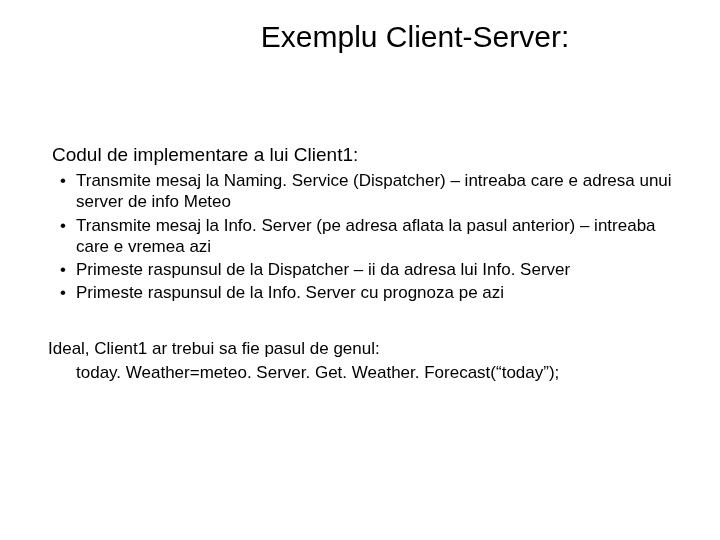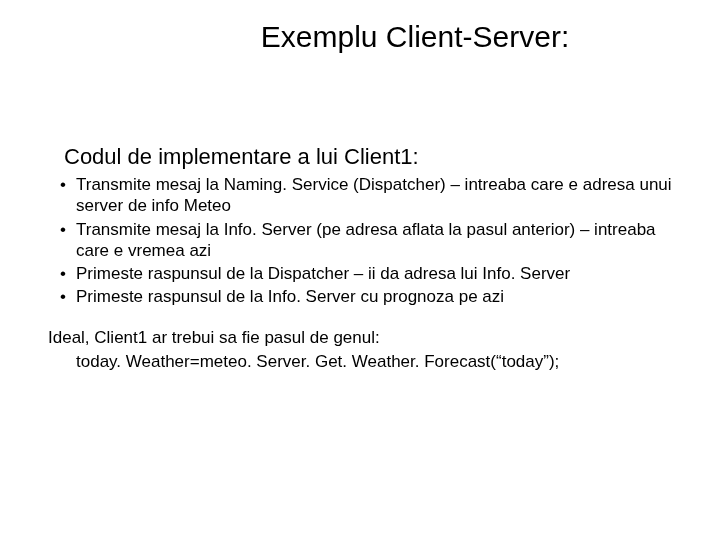--- a/index.html
+++ b/index.html
@@ -17,26 +17,26 @@
     box-sizing: border-box;
     padding: 20px 48px 0 48px;
   }
   .title {
     font-size: 30px;
     text-align: center;
     margin: 0 0 90px 110px;
     font-weight: normal;
   }
   .intro {
-    font-size: 22px;
-    margin: 0 0 4px 16px;
+    font-size: 19px;
+    margin: 0 0 4px 4px;
   }
   ul.bullets {
     list-style: none;
-    margin: 0 0 20px 0;
+    margin: 0 0 35px 0;
     padding: 0;
   }
   ul.bullets li {
     font-size: 17px;
     line-height: 1.25;
     padding-left: 28px;
     text-indent: -16px;
     margin: 0 0 2px 0;
   }
   ul.bullets li::before {

